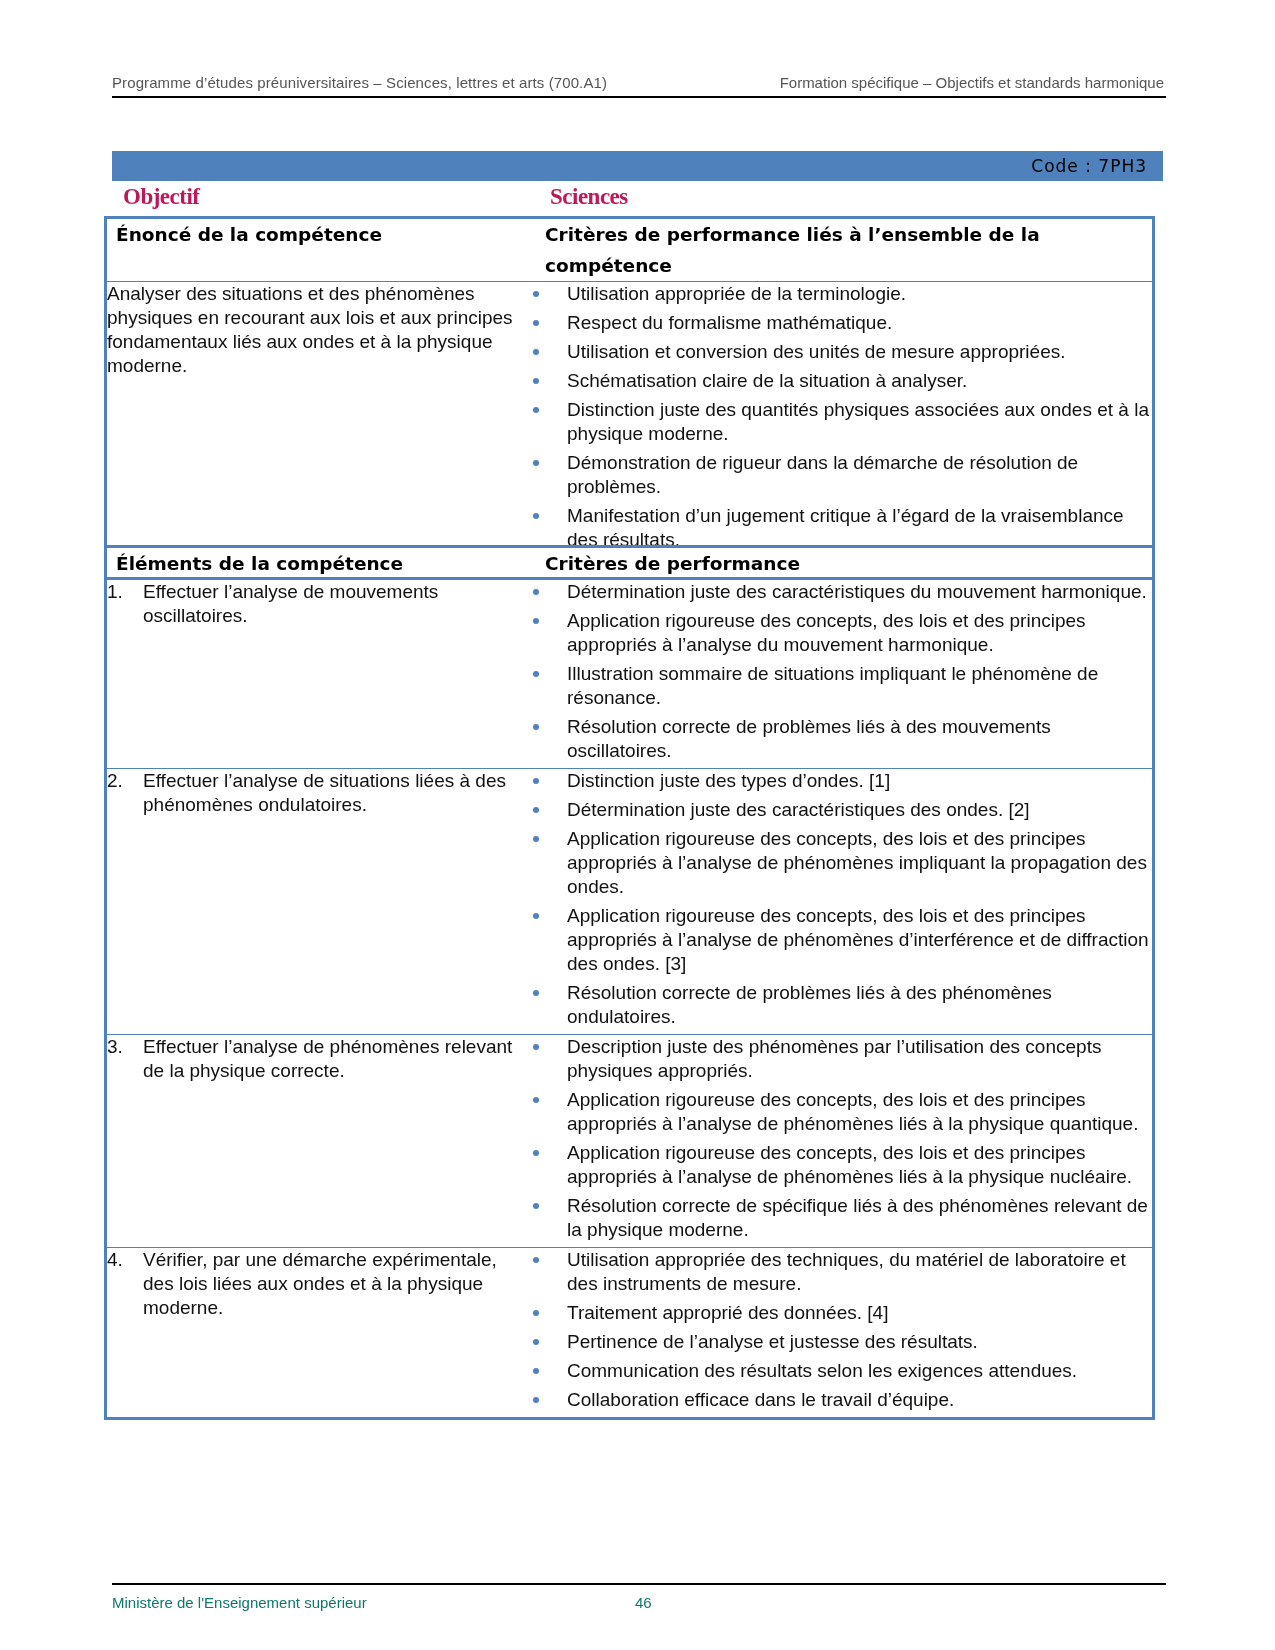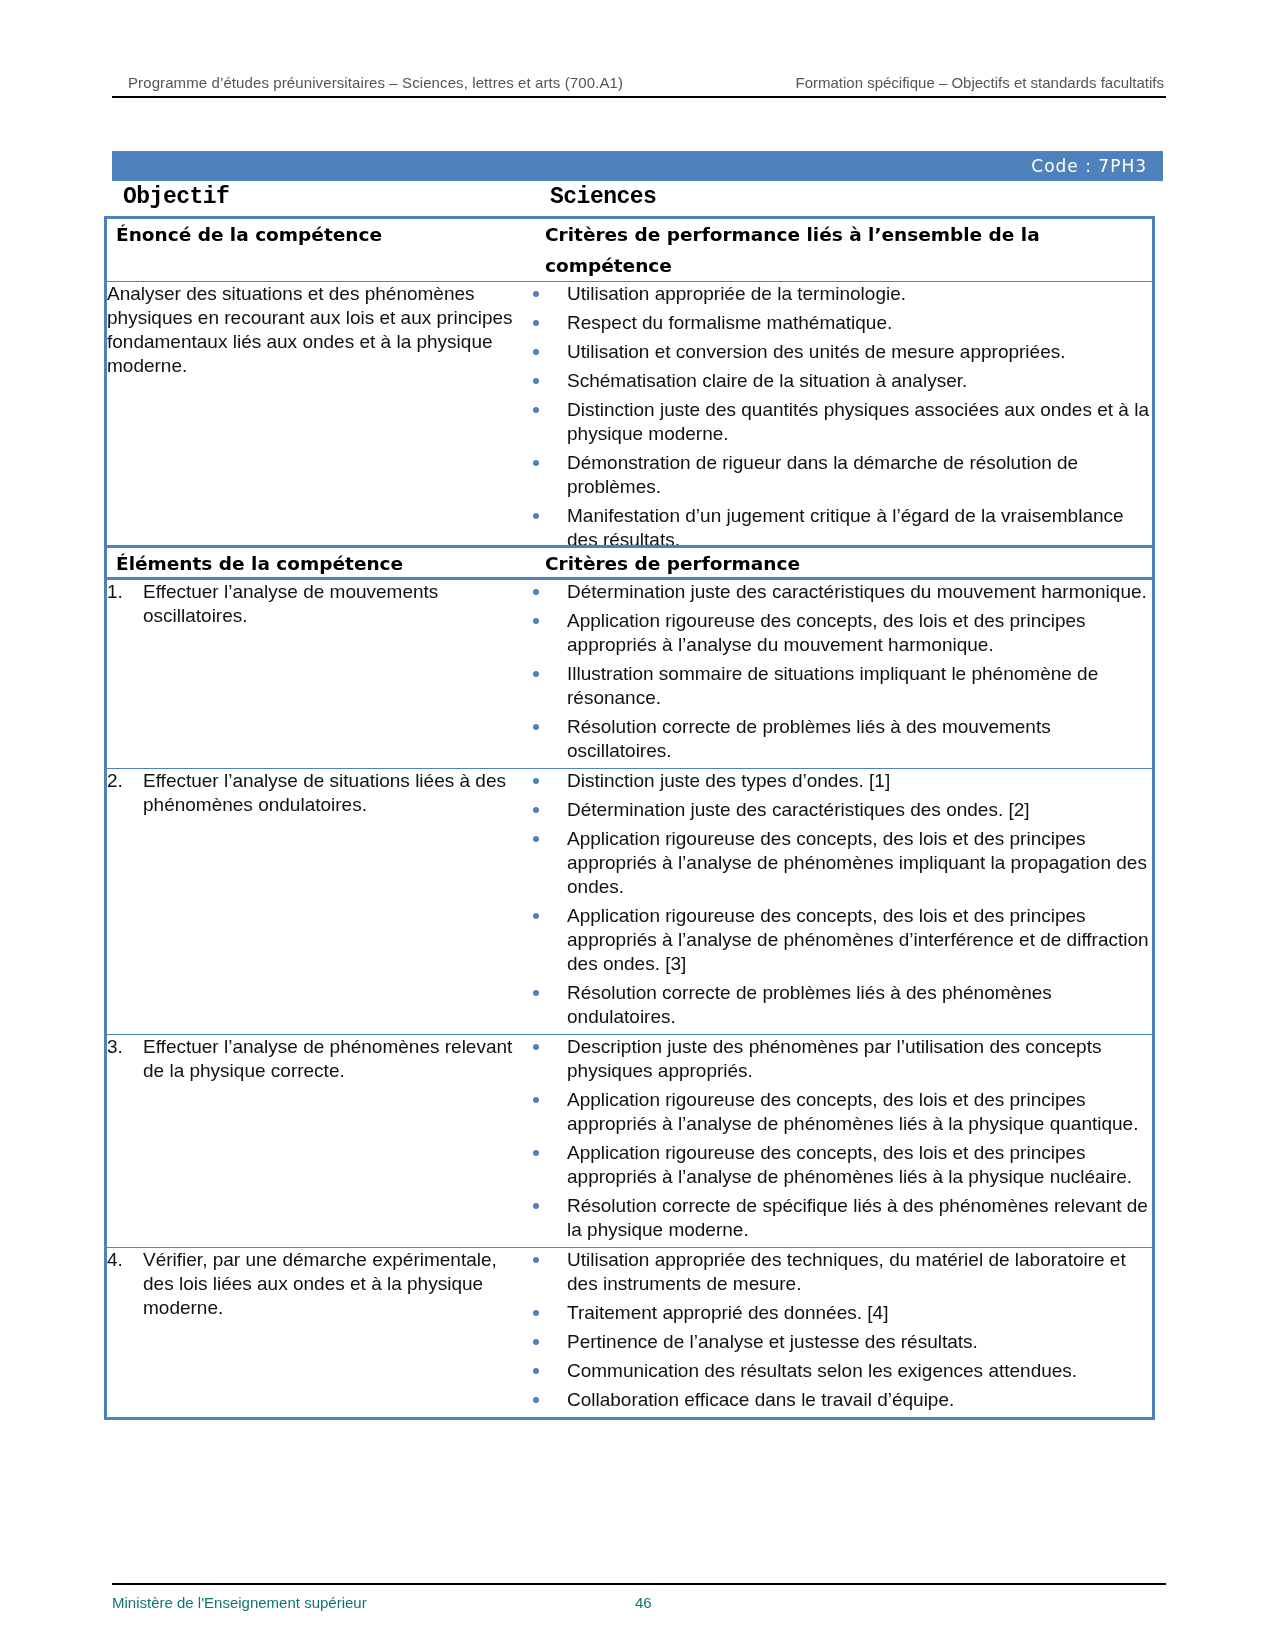--- a/index.html
+++ b/index.html
@@ -1,22 +1,22 @@
 <!DOCTYPE html>
 <html><head>
 <meta charset="utf-8">
 <style>
   html, body { margin:0; padding:0; background:#ffffff; }
   body { width:1275px; height:1650px; position:relative; font-family:"DejaVu Sans Condensed","Liberation Sans Narrow","Liberation Sans",sans-serif; color:#111; }
   .page-header { position:absolute; left:112px; top:72px; width:1054px; height:24px; border-bottom:2px solid #000; font-size:15px; color:#555; font-family:"Liberation Sans", sans-serif; }
-  .page-header .left { position:absolute; left:16px; top:2px; letter-spacing:0.1px;text-align:center; }
+  .page-header .left { position:absolute; left:0; top:2px; letter-spacing:0.1px;text-align:center; }
   .page-header .right { position:absolute; right:2px; top:2px; }
-  .code-band { position:absolute; left:112px; top:151px; width:1051px; height:30px; background:#4f81bd; color:#ffffff; font-size:17px; font-family:"DejaVu Sans", sans-serif; }
+  .code-band { position:absolute; left:112px; top:151px; width:1051px; height:30px; background:#4f81bd; color:#000000; font-size:17px; font-family:"DejaVu Sans", sans-serif; }
   .code-band span { position:absolute; right:16px; top:5px; letter-spacing:1px; }
-  .col-titles { position:absolute; left:112px; top:184px; width:1051px; height:32px; font-family:Liberation Mono, monospace; font-weight:bold; color:#000000; font-size:23px; }
+  .col-titles { position:absolute; left:112px; top:184px; width:1051px; height:32px; font-family:Liberation Serif, serif; font-weight:bold; color:#be185d; font-size:23px; }
   .col-titles .obj { position:absolute; left:11px; top:0; letter-spacing:-0.5px; }
   .col-titles .std { position:absolute; left:438px; top:0; letter-spacing:-0.5px; }
 
   table.comp { position:absolute; left:104px; width:1051px; border-collapse:collapse; border:3px solid #4f81bd; font-family:"Liberation Sans", sans-serif; }
   table.comp td, table.comp th { border-top:1px solid #4f81bd; vertical-align:top; text-align:left; padding:0; }
   table.comp th { font-family:"DejaVu Sans", sans-serif; font-weight:bold; font-size:18.5px; color:#000; height:31px; line-height:31px; }
   table.comp th.c1 { padding-left:9px; width:415px; }
   table.comp th.c2 { padding-left:14px; }
   #t1 { top:216px; }
   #t2 { top:545px; }
@@ -30,21 +30,21 @@
   #t1 .right-cell { padding-bottom:20px; }
   .page-footer { position:absolute; left:112px; top:1583px; width:1054px; border-top:2.5px solid #000; font-size:15px; color:#0f766e; font-family:"Liberation Sans", sans-serif; }
   .page-footer .org { position:absolute; left:0; top:9px; }
   .page-footer .pg { position:absolute; left:523px; top:9px; }
 </style>
 </head>
 <body>
 
 <div class="page-header">
   <span class="left">Programme d’études préuniversitaires – Sciences, lettres et arts (700.A1)</span>
-  <span class="right">Formation spécifique – Objectifs et standards facultatifs</span>
+  <span class="right">Formation spécifique – Objectifs et standards harmonique</span>
 </div>
 
 <div class="code-band">
   <span>Code : 7PH3</span>
 </div>
 
 <div class="col-titles">
   <span class="obj">Objectif</span>
   <span class="std">Sciences</span>
 </div>

